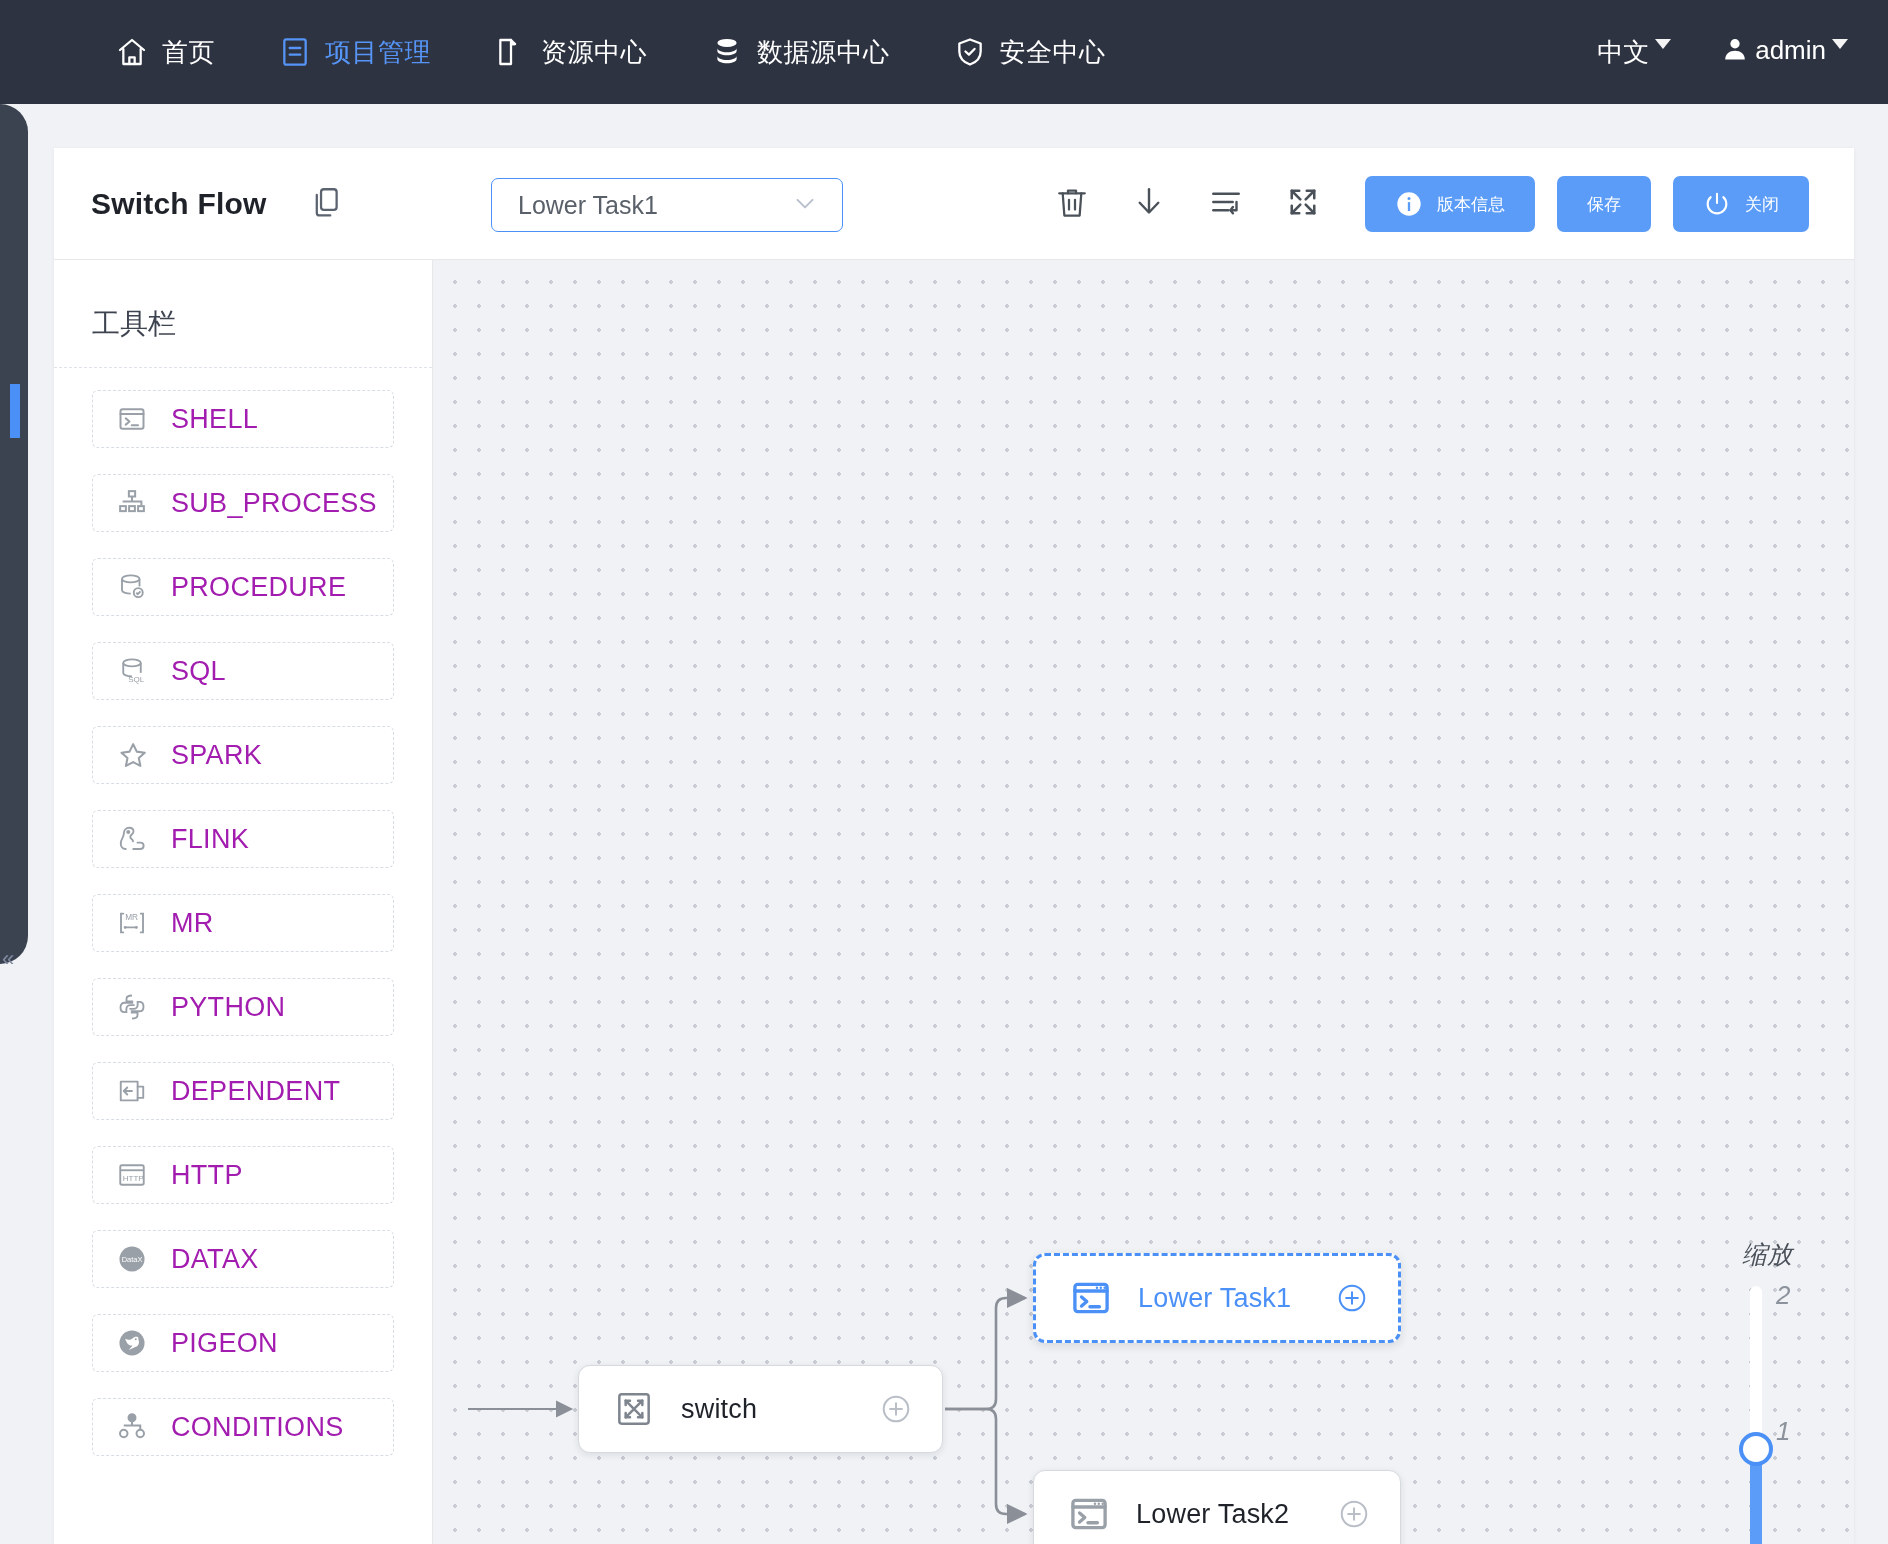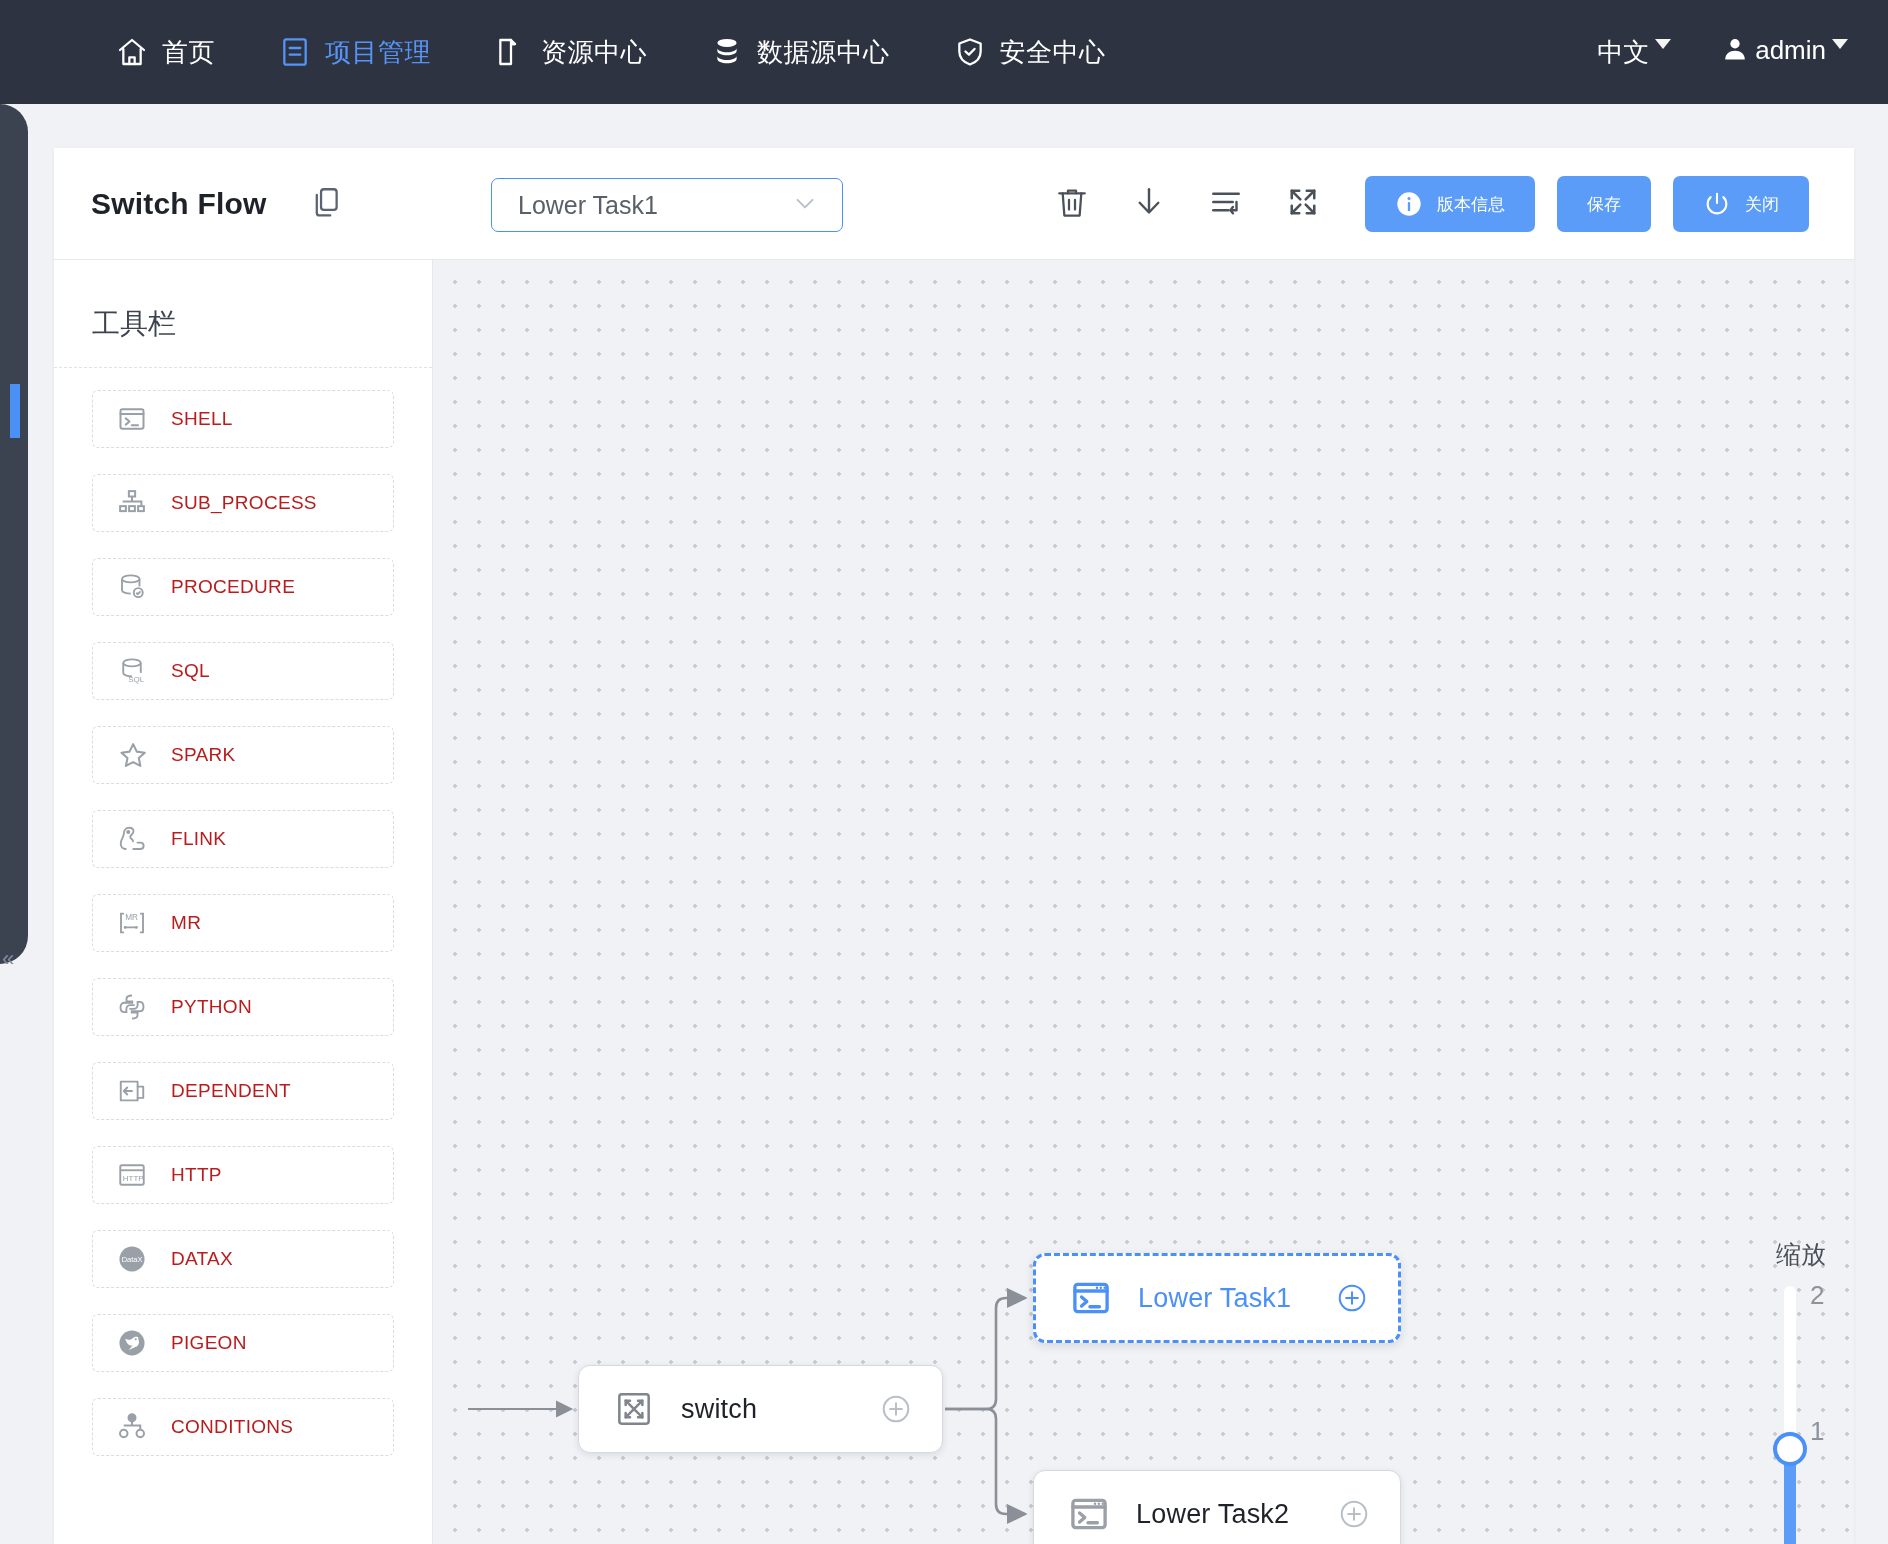--- a/index.html
+++ b/index.html
@@ -122,21 +122,21 @@
     margin-top: 20px;
   }
   .tool-list { padding: 22px 0 0 38px; }
   .tool-item {
     width: 302px; height: 58px; margin-bottom: 26px;
     border: 1px dashed #d8dce3; border-radius: 6px;
     display: flex; align-items: center; gap: 22px;
     padding-left: 22px; cursor: grab;
     background: #fff;
   }
-  .tool-item .label { font-size: 19px; color: #b91c1c; letter-spacing: .3px; }
+  .tool-item .label { font-size: 27px; color: #a21caf; letter-spacing: .3px; }
   .tool-item .ico { width: 34px; height: 34px; display:flex; align-items:center; justify-content:center; color:#9aa0a8; flex: 0 0 34px;}
 
   
   .canvas {
     position: relative; flex: 1; height: 100%;
     background-color: #f0f2f5;
     background-image: radial-gradient(#c9ccd3 1.6px, transparent 1.6px);
     background-size: 24px 24px;
     background-position: 10px 10px;
     overflow: hidden;
@@ -162,22 +162,22 @@
   .node.selected .plus { color: #4a90f7; }
 
   #node-switch { left: 145px; top: 1105px; width: 365px; height: 88px; }
   #node-task1  { left: 600px; top: 993px;  width: 368px; height: 90px; }
   #node-task2  { left: 600px; top: 1210px; width: 368px; height: 88px; }
 
   .edges { position: absolute; left: 0; top: 0; width: 100%; height: 100%; pointer-events: none; }
 
   
   .zoom-ctl {
-    position: absolute; right: 6px; bottom: 0;
-    width: 120px; height: 300px;
+    position: absolute; right: 40px; bottom: 0;
+    width: 120px; height: 300px; font-style: italic;
   }
   .zoom-label {
     position: absolute; right: 22px; top: -6px;
     font-size: 25px; color: #4a5059; white-space: nowrap;
   }
   .zoom-track {
     position: absolute; left: 56px; top: 42px;
     width: 12px; height: 300px; border-radius: 6px; background: #ffffff;
     cursor: pointer;
   }

